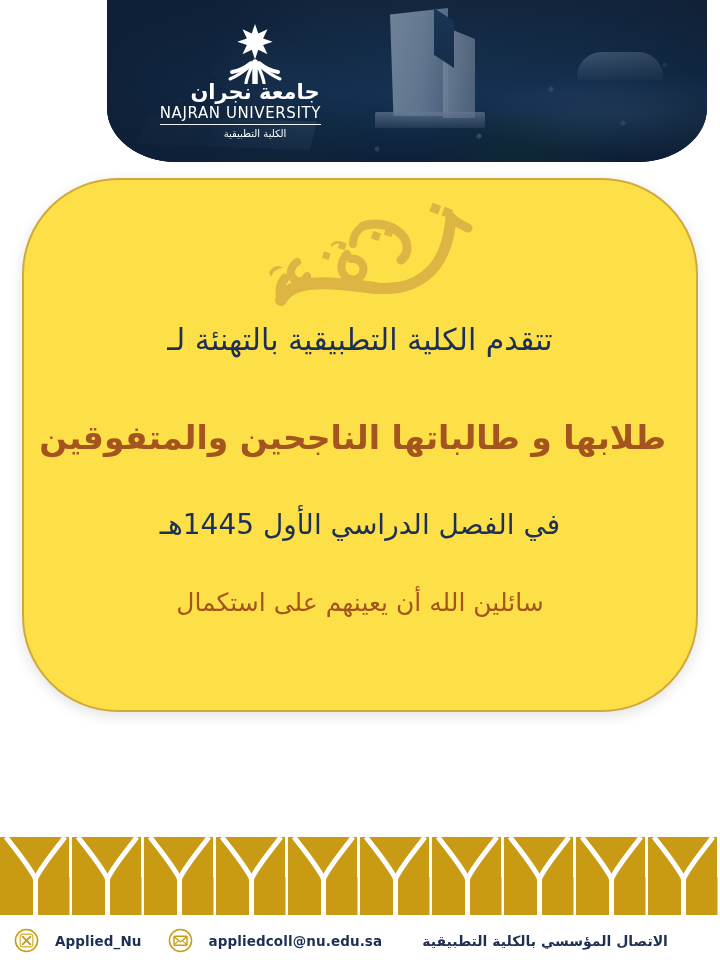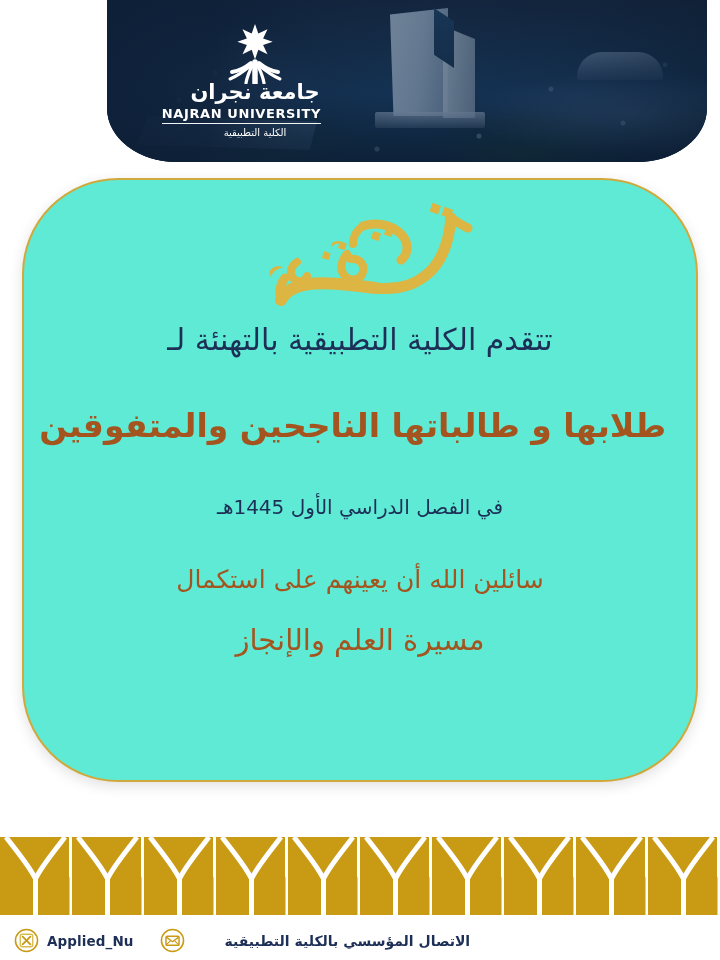--- a/index.html
+++ b/index.html
@@ -133,22 +133,22 @@
   }
   .logo-ar {
     font-size: 21px;
     font-weight: bold;
     letter-spacing: -0.5px;
     line-height: 1;
     margin-top: -2px;
     white-space: nowrap;
   }
   .logo-en {
-    font-size: 13px;
-    font-weight: bold;
+    font-size: 15px;
+    font-weight: normal;
     letter-spacing: 0.6px;
     line-height: 1;
     margin-top: 3px;
     padding-bottom: 2.5px;
     border-bottom: 1.3px solid rgba(255,255,255,.95);
     display: inline-block;
     direction: ltr;
     white-space: nowrap;
   }
   .logo-sub {
@@ -158,23 +158,23 @@
     margin-top: 4px;
     white-space: nowrap;
   }
 
   
   .card {
     position: absolute;
     left: 22px;
     top: 178px;
     width: 676px;
-    height: 604px;
+    height: 534px;
     box-sizing: border-box;
-    background: #5eead4;
+    background: #fde047;
     border: 2px solid #d0a93c;
     border-radius: 96px 96px 96px 96px;
     box-shadow: 0 4px 14px rgba(0,0,0,0.12);
   }
 
   
   .calligraphy-wrap {
     position: absolute;
     left: 0;
     right: 0;
@@ -201,25 +201,25 @@
   .line-navy {
     color: #1d2f56;
     font-size: 30px;
     letter-spacing: 0.5px;
   }
   .line-bold-brown {
     color: #a4541f;
     font-size: 33px;
     font-weight: bold;
     letter-spacing: 0px;
-    margin-top: 44px;
+    margin-top: 56px;
   }
   .line-navy-2 {
     color: #1d2f56;
-    font-size: 20px;
+    font-size: 28px;
     margin-top: 46px;
     letter-spacing: 0.5px;
     text-align: center;
   }
   .line-brown {
     color: #a4551f;
     font-size: 25px;
     margin-top: 42px;
     letter-spacing: 0.5px;
   }
@@ -248,21 +248,21 @@
     height: 39px;
     display: flex;
     align-items: center;
     direction: ltr;
     padding-left: 14px;
     box-sizing: border-box;
   }
   .contact {
     display: flex;
     align-items: center;
-    gap: 8px;
+    gap: 16px;
     margin-right: 26px;
     direction: ltr;
   }
   .c-icon {
     width: 25px;
     height: 25px;
     flex: none;
     display: block;
   }
   .c-text {
@@ -349,21 +349,20 @@
         <path d="M34 70 C 38 64, 44 62, 48 66 C 43 66, 38 69, 36 75 Z"></path>
       </g>
     </svg>
   </div>
 
   <div class="body-text">
     <div class="line line-navy">تتقدم الكلية التطبيقية بالتهنئة لـ</div>
     <div class="line line-bold-brown">طلابها و طالباتها الناجحين والمتفوقين</div>
     <div class="line line-navy-2">في الفصل الدراسي الأول 1445هـ</div>
     <div class="line line-brown">سائلين الله أن يعينهم على استكمال</div>
-    <div class="line line-brown-2">مسيرة العلم والإنجاز</div>
   </div>
 </div>
 
 <svg class="gold-band" viewBox="0 0 720 78" preserveAspectRatio="none">
   <defs>
     <pattern id="treeMotif" x="0" y="0" width="72" height="78" patternUnits="userSpaceOnUse">
       <rect x="0" y="0" width="72" height="78" fill="#c99a14"></rect>
 
       <rect x="33" y="40" width="5" height="38" fill="#ffffff"></rect>
       <rect x="69.5" y="40" width="5" height="38" fill="#ffffff"></rect>
@@ -391,16 +390,17 @@
   </div>
 
 
   <div class="contact">
     <svg class="c-icon" viewBox="0 0 26 26">
       <circle cx="13" cy="13" r="11.5" fill="none" stroke="#c99a14" stroke-width="1.6"></circle>
       <rect x="6.2" y="8.6" width="13.6" height="9.4" rx="1.2" fill="none" stroke="#c99a14" stroke-width="1.5"></rect>
       <path d="M6.2 9.2 L13 14.3 L19.8 9.2" fill="none" stroke="#c99a14" stroke-width="1.4"></path>
       <path d="M6.4 17.6 L11 13.2 M19.6 17.6 L15 13.2" fill="none" stroke="#c99a14" stroke-width="1.2"></path>
     </svg>
+    <span class="c-text">appliedcoll@nu.edu.sa</span>
   </div>
 
   <div class="footer-ar">الاتصال المؤسسي بالكلية التطبيقية</div>
 </div>
 
 </body></html>

